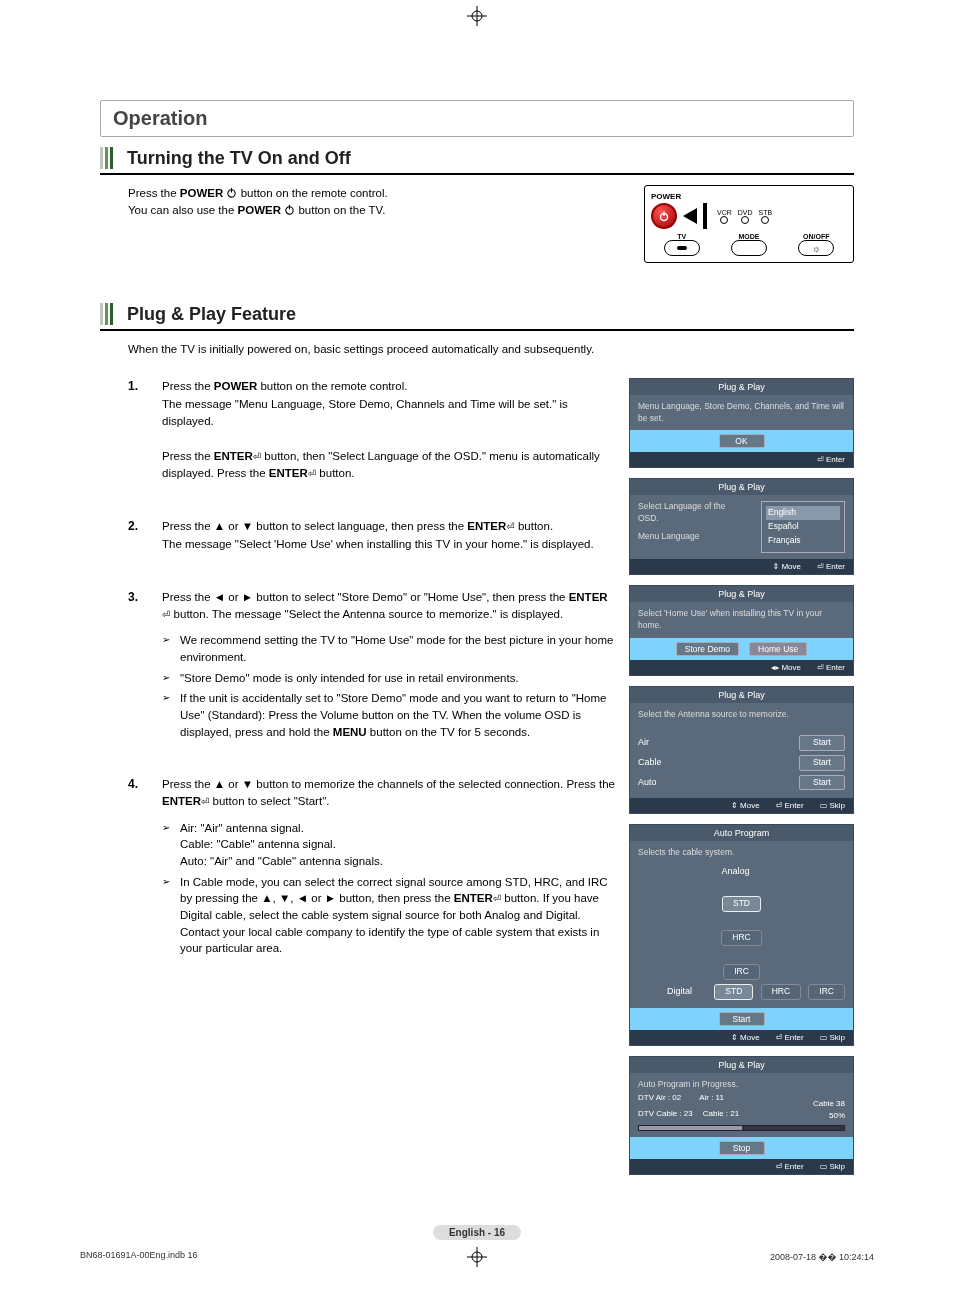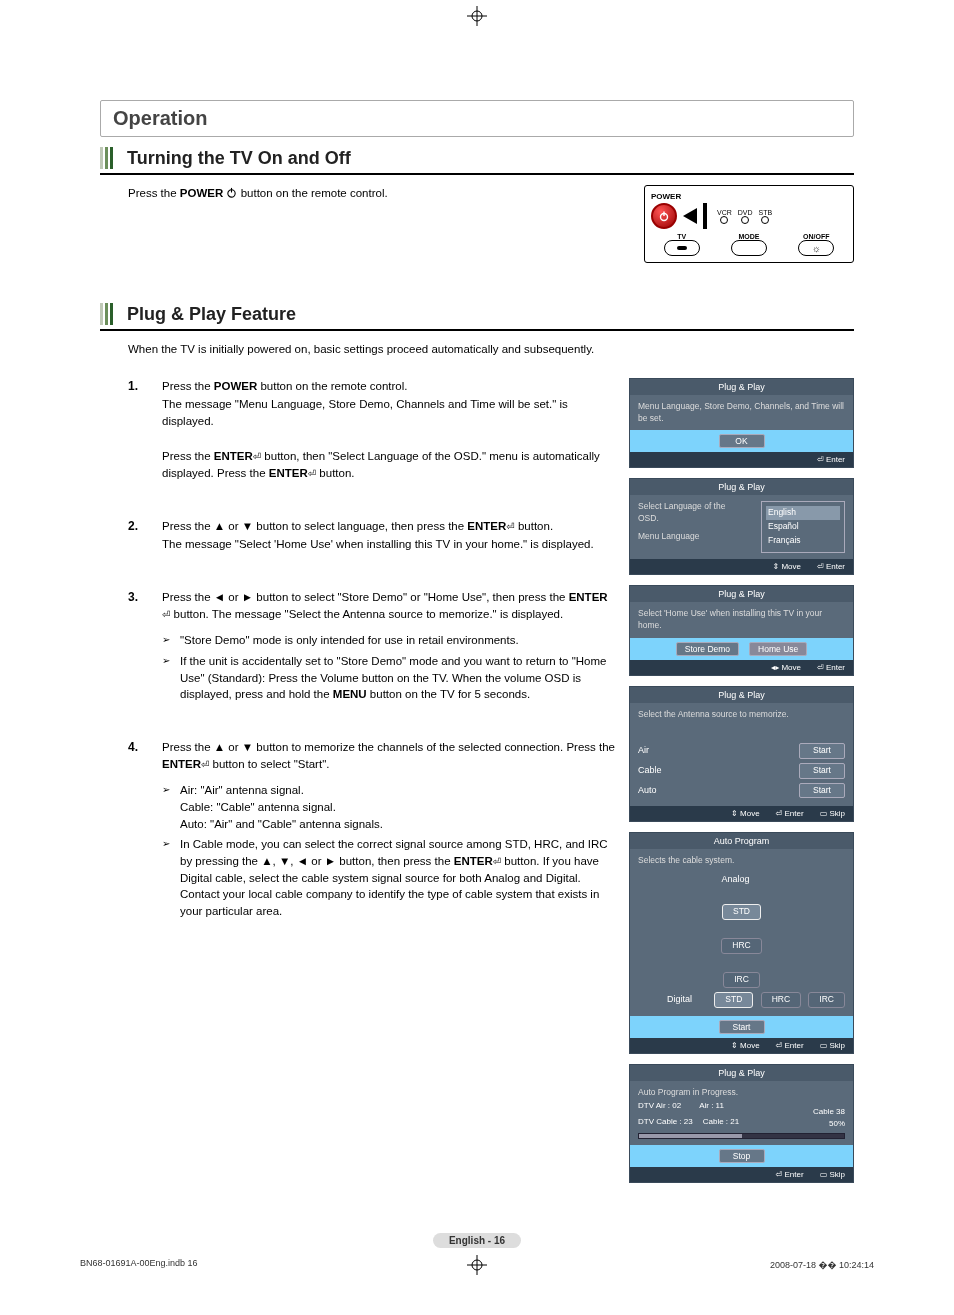--- a/index.html
+++ b/index.html
@@ -282,20 +282,31 @@
         <p>
           <span>Press the </span>
           <b>POWER</b>
           <span class="power-icon">
             <svg viewBox="0 0 12 12">
                 <circle cx="6" cy="7" r="4" fill="none" stroke="#000" stroke-width="1.2"></circle>
                 <line x1="6" y1="1" x2="6" y2="6" stroke="#000" stroke-width="1.2"></line>
               </svg>
           </span>
           <span> button on the remote control.</span>
+        </p>
+        <p>
+          <span>You can also use the </span>
+          <b>POWER</b>
+          <span class="power-icon">
+            <svg viewBox="0 0 12 12">
+                <circle cx="6" cy="7" r="4" fill="none" stroke="#000" stroke-width="1.2"></circle>
+                <line x1="6" y1="1" x2="6" y2="6" stroke="#000" stroke-width="1.2"></line>
+              </svg>
+          </span>
+          <span> button on the TV.</span>
         </p>
       </div>
       <div class="right-col" style="padding-top:0;">
 
         <div class="remote-box">
           <div class="remote-inner">
             <div style="display:flex;align-items:center;gap:6px;">
               <div style="flex:1;">
                 <div class="lbl" style="margin-bottom:2px;font-size:8px;font-weight:bold;">POWER</div>
                 <div class="remote-row1">
@@ -359,20 +370,21 @@
       <div class="left-col">
         <ol class="steps" id="steps-list">
             <li><p>Press the <b>POWER</b> button on the remote control.</p><p>The message "Menu Language, Store Demo, Channels and Time will be set." is displayed.</p><br><p>Press the <b>ENTER</b><span class="enter-icon"> ⏎</span> button, then "Select Language of the OSD." menu is automatically displayed. Press the <b>ENTER</b><span class="enter-icon"> ⏎</span> button.</p></li>
             <li>
               <p>Press the ▲ or ▼ button to select language, then press the <b>ENTER</b><span class="enter-icon"> ⏎</span> button.</p>
               <p>The message "Select 'Home Use' when installing this TV in your home." is displayed.</p>
             </li>
             <li>
               <p>Press the ◄ or ► button to select "Store Demo" or "Home Use", then press the <b>ENTER</b><span class="enter-icon"> ⏎</span> button. The message "Select the Antenna source to memorize." is displayed.</p>
               <ul class="notes">
+                <li>We recommend setting the TV to "Home Use" mode for the best picture in your home environment.</li>
                 <li>"Store Demo" mode is only intended for use in retail environments.</li>
                 <li>If the unit is accidentally set to "Store Demo" mode and you want to return to "Home Use" (Standard): Press the Volume button on the TV. When the volume OSD is displayed, press and hold the <b>MENU</b> button on the TV for 5 seconds.</li>
               </ul>
             </li>
             <li>
               <p>Press the ▲ or ▼ button to memorize the channels of the selected connection. Press the <b>ENTER</b><span class="enter-icon"> ⏎</span> button to select "Start".</p>
               <ul class="notes">
                 <li>Air: "Air" antenna signal.<br>Cable: "Cable" antenna signal.<br>Auto: "Air" and "Cable" antenna signals.</li>
                 <li>In Cable mode, you can select the correct signal source among STD, HRC, and IRC by pressing the ▲, ▼, ◄ or ► button, then press the <b>ENTER</b><span class="enter-icon"> ⏎</span> button. If you have Digital cable, select the cable system signal source for both Analog and Digital. Contact your local cable company to identify the type of cable system that exists in your particular area.</li>
               </ul>
@@ -420,21 +432,21 @@
           </div>
           <div class="osd-footer">
               <span>◂▸ <span>Move</span></span>
               <span>⏎ <span>Enter</span></span>
             </div>
         </div>
 
         <div class="osd">
           <div class="osd-title">Plug &amp; Play</div>
           <div class="osd-body">
-            <div class="osd-sub" style="margin-bottom:20px;">Select the Antenna source to memorize.</div>
+            <div class="osd-sub" style="margin-bottom:12px;">Select the Antenna source to memorize.</div>
             <div class="osd-row">
                 <span>Air</span>
                 <span class="osd-btn">Start</span>
               </div>
             <div class="osd-row">
                 <span>Cable</span>
                 <span class="osd-btn">Start</span>
               </div>
             <div class="osd-row">
                 <span>Auto</span>

